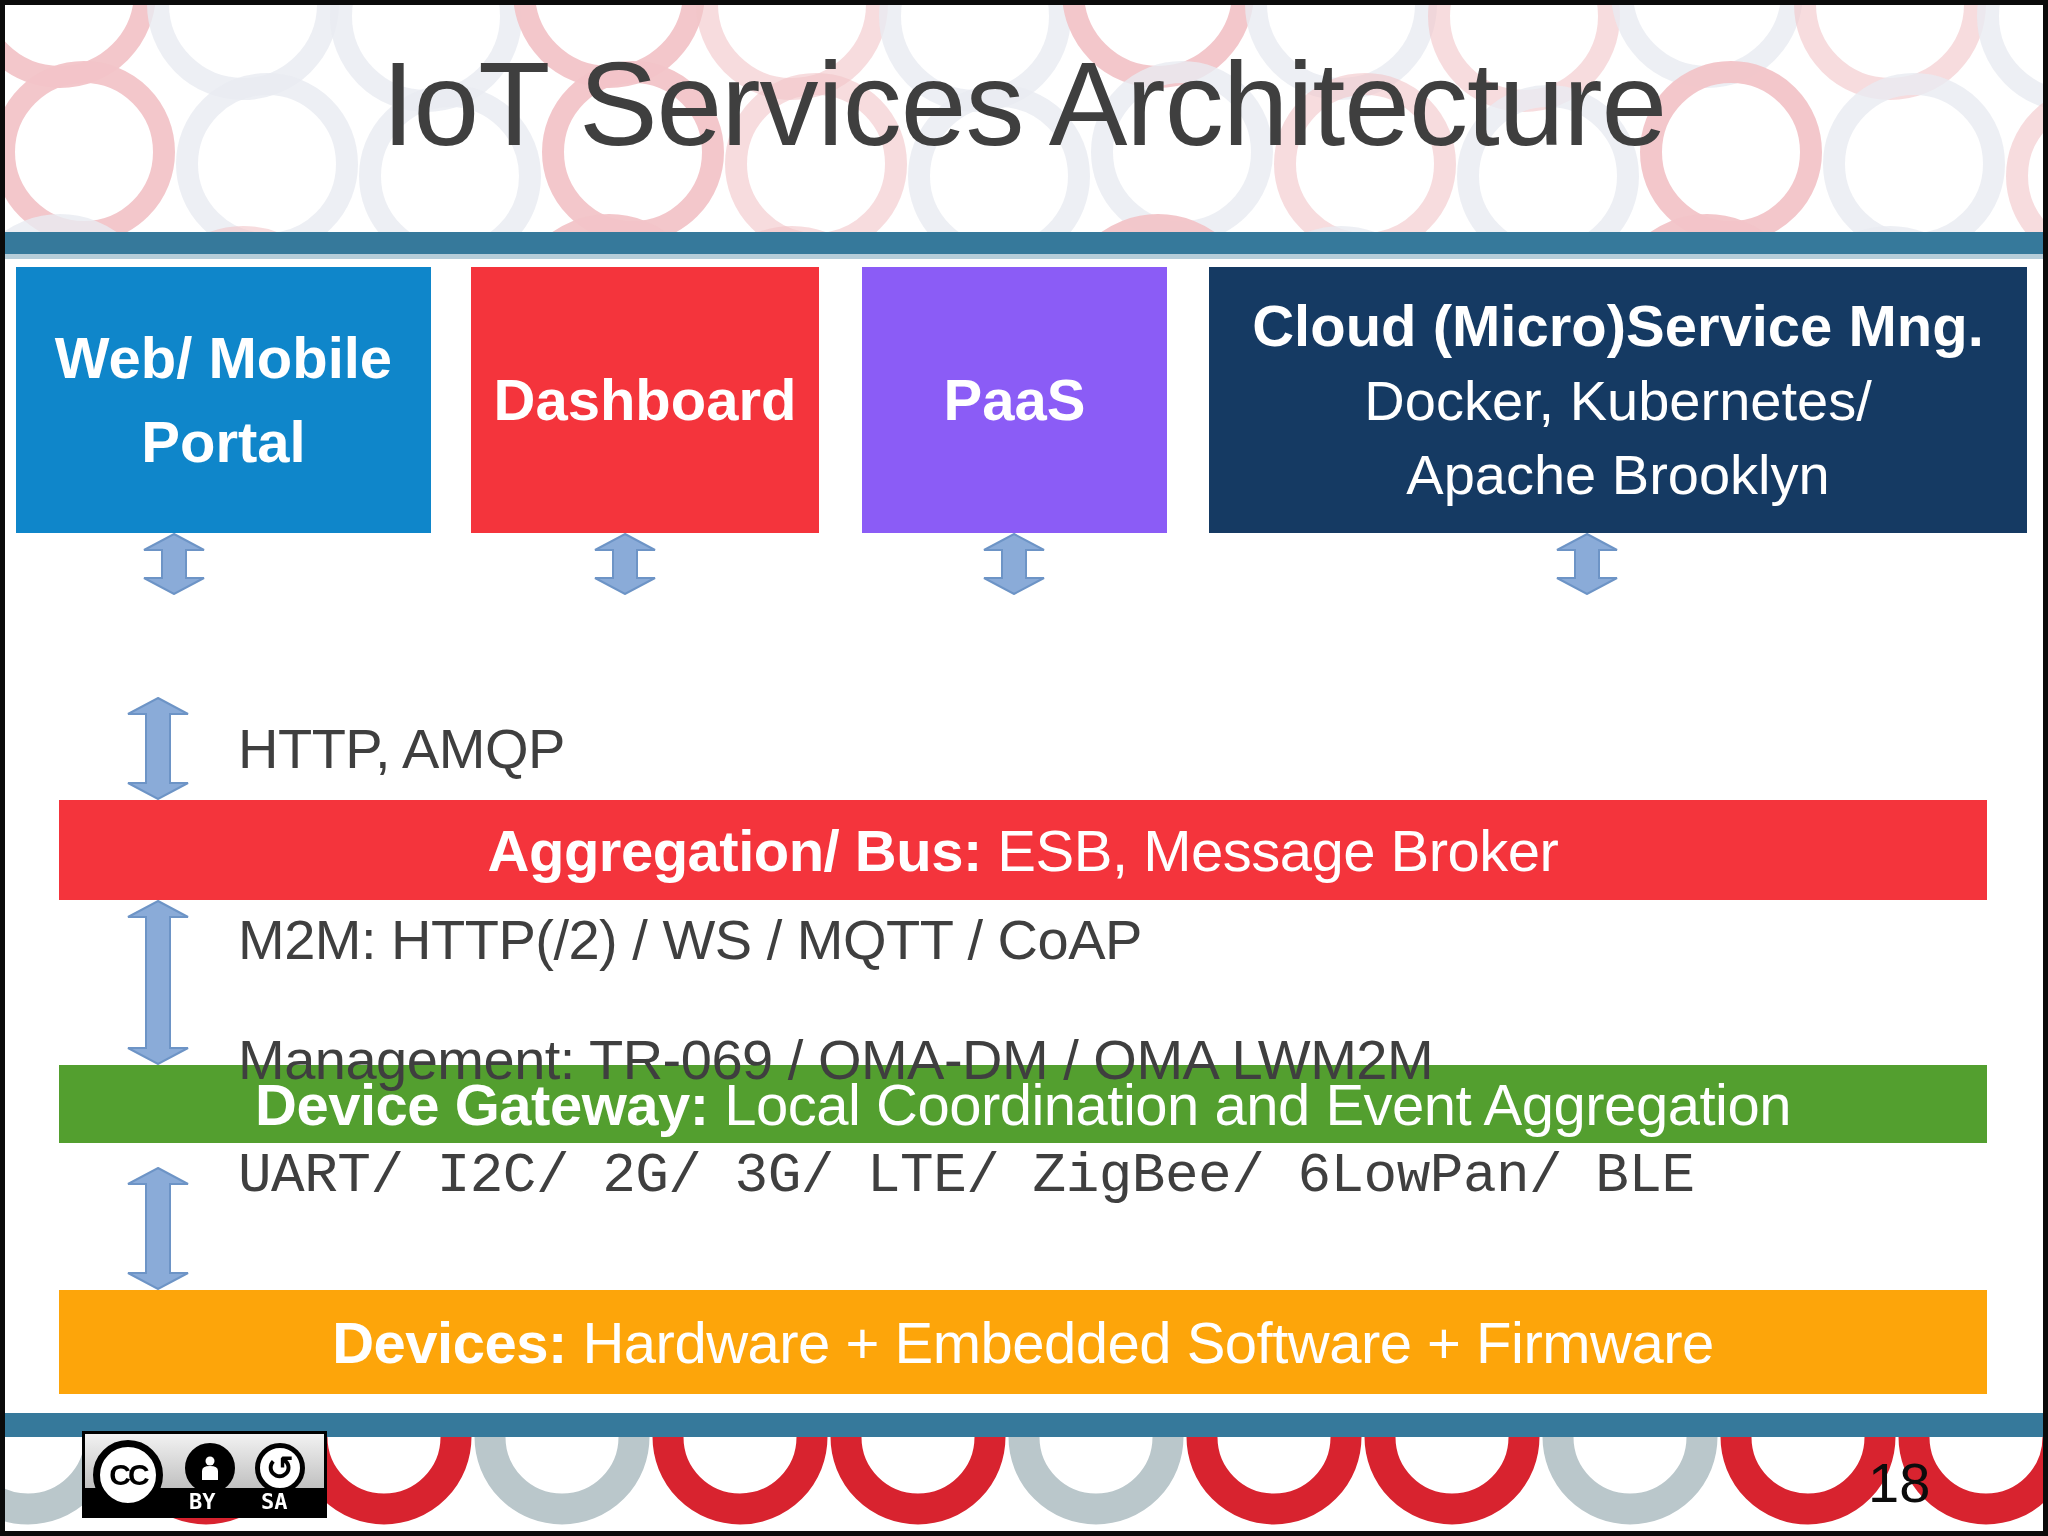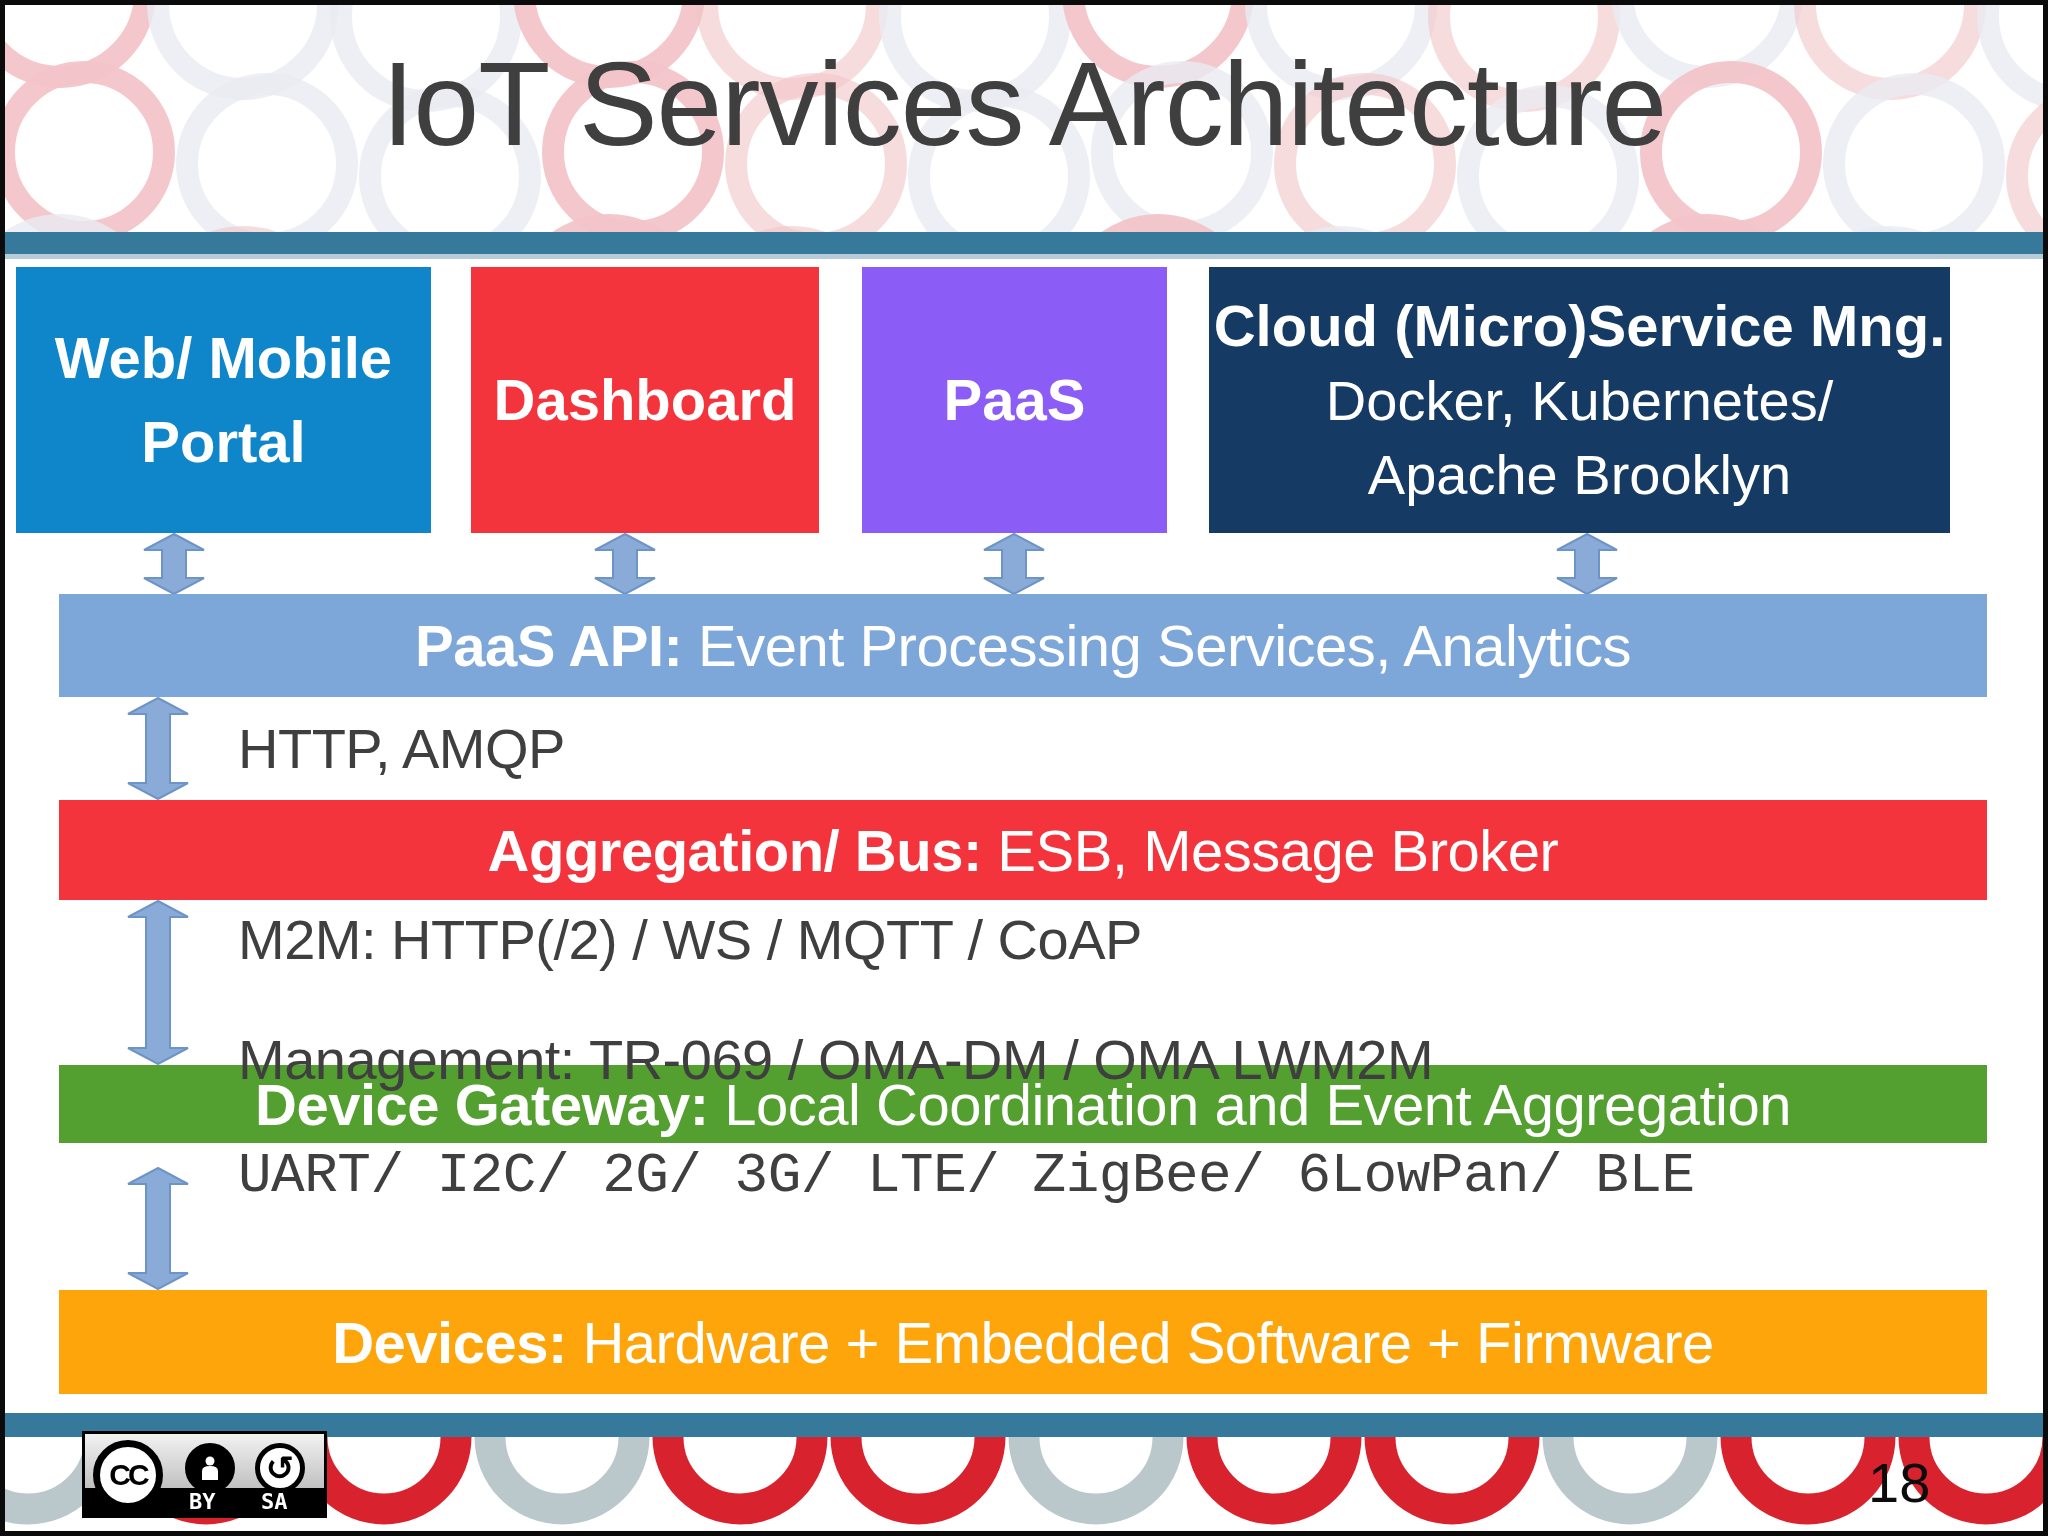--- a/index.html
+++ b/index.html
@@ -20,21 +20,21 @@
   }
   
   .top-box{
     position:absolute;top:267px;height:266px;display:flex;flex-direction:column;
     justify-content:center;align-items:center;color:#fff;text-align:center;z-index:2;
   }
   .top-box .ln{font-weight:bold;font-size:58px;line-height:84px;white-space:nowrap;}
   #box-web{left:16px;width:415px;background:#0f86ca;}
   #box-dashboard{left:471px;width:348px;background:#f4343c;}
   #box-paas{left:862px;width:305px;background:#8b5cf6;}
-  #box-cloud{left:1209px;width:741px;background:#153a63;}
+  #box-cloud{left:1209px;width:818px;background:#153a63;}
   #box-cloud .hd{font-weight:bold;font-size:58px;line-height:76px;white-space:nowrap;}
   #box-cloud .ln{font-weight:normal;font-size:56px;line-height:74px;}
   
   .layer-bar{
     position:absolute;left:59px;width:1928px;display:flex;justify-content:center;align-items:center;
     color:#fff;font-size:58px;letter-spacing:-0.5px;white-space:pre;z-index:2;
   }
   #bar-paas-api{top:594px;height:103px;background:#7da7d9;}
   #bar-aggregation{top:800px;height:100px;background:#f4343c;}
   #bar-gateway{top:1065px;height:78px;background:#539f2f;}
@@ -157,23 +157,20 @@
   <svg class="varrow" style="left:126px;top:697px" width="64" height="103" viewBox="0 0 64 103">
       <path d="M32 1 L62 17 L44 17 L44 86 L62 86 L32 102 L2 86 L20 86 L20 17 L2 17 Z" fill="#8aabd8" stroke="#6d94c6" stroke-width="2"></path>
     </svg>
   <svg class="varrow" style="left:126px;top:900px" width="64" height="165" viewBox="0 0 64 165">
       <path d="M32 1 L62 17 L44 17 L44 148 L62 148 L32 164 L2 148 L20 148 L20 17 L2 17 Z" fill="#8aabd8" stroke="#6d94c6" stroke-width="2"></path>
     </svg>
   <svg class="varrow" style="left:126px;top:1167px" width="64" height="123" viewBox="0 0 64 123">
       <path d="M32 1 L62 17 L44 17 L44 106 L62 106 L32 122 L2 106 L20 106 L20 17 L2 17 Z" fill="#8aabd8" stroke="#6d94c6" stroke-width="2"></path>
     </svg>
 
-  <div id="bar-paas-api" class="layer-bar">
-    <b>PaaS API:</b><span> Event Processing Services, Analytics</span>
-  </div>
   <div id="bar-aggregation" class="layer-bar">
     <b>Aggregation/ Bus:</b><span> ESB, Message Broker</span>
   </div>
   <div id="bar-gateway" class="layer-bar">
     <b>Device Gateway:</b><span> Local Coordination and Event Aggregation</span>
   </div>
   <div id="bar-devices" class="layer-bar">
     <b>Devices:</b><span> Hardware + Embedded Software + Firmware</span>
   </div>
 

